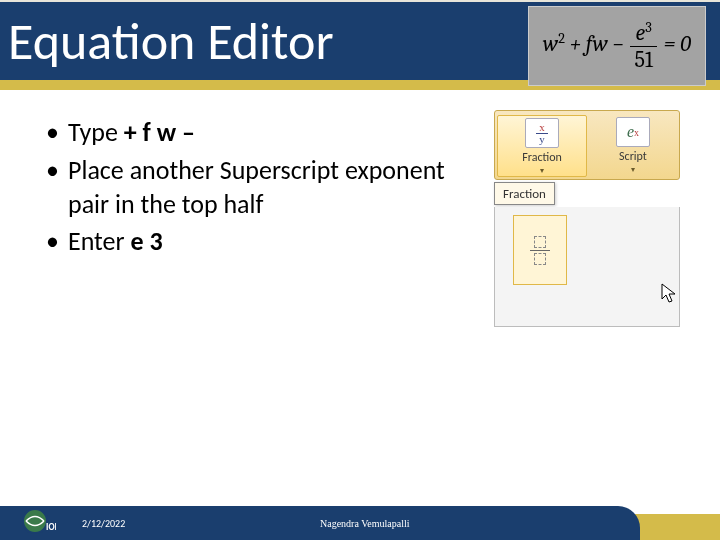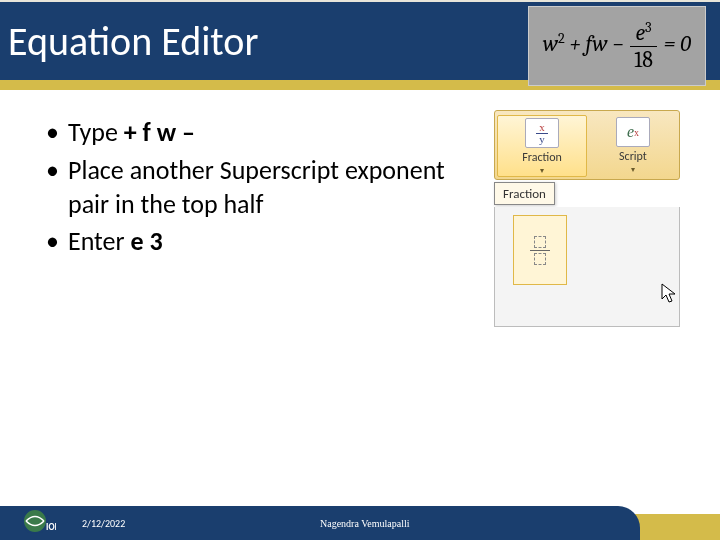--- a/index.html
+++ b/index.html
@@ -15,21 +15,21 @@
     background: #1a3e6e;
     color: #ffffff;
     height: 80px;
     display: flex;
     align-items: center;
     padding-left: 8px;
     position: relative;
     border-top: 2px solid #e8e5da;
   }
   .header-title {
-    font-size: 40px;
+    font-size: 52px;
     font-weight: 400;
   }
   .equation-box {
     position: absolute;
     top: 6px;
     right: 14px;
     background: #a3a3a3;
     border: 1px solid #ccc;
     padding: 12px 14px;
     font-family: "Cambria Math", Cambria, serif;
@@ -238,21 +238,21 @@
   }
 </style>
 </head>
 <body>
 
 <div class="header-bar">
   <div class="header-title">Equation Editor</div>
 </div>
 
 <div class="equation-box">
-  <span><i>w</i><sup>2</sup></span><span> + </span><i>f</i><i>w</i><span> − </span><span class="frac"><span class="num"><i>e</i><sup>3</sup></span><span class="den">18</span></span><span> = 0</span>
+  <span><i>w</i><sup>2</sup></span><span> + </span><i>f</i><i>w</i><span> − </span><span class="frac"><span class="num"><i>e</i><sup>3</sup></span><span class="den">51</span></span><span> = 0</span>
 </div>
 
 <div class="accent-stripe"></div>
 
 <div class="content">
   <ul class="bullets">
     <li>
       <span>Type </span><span class="bold">+ f w –</span><span></span>
     </li>
     <li>

